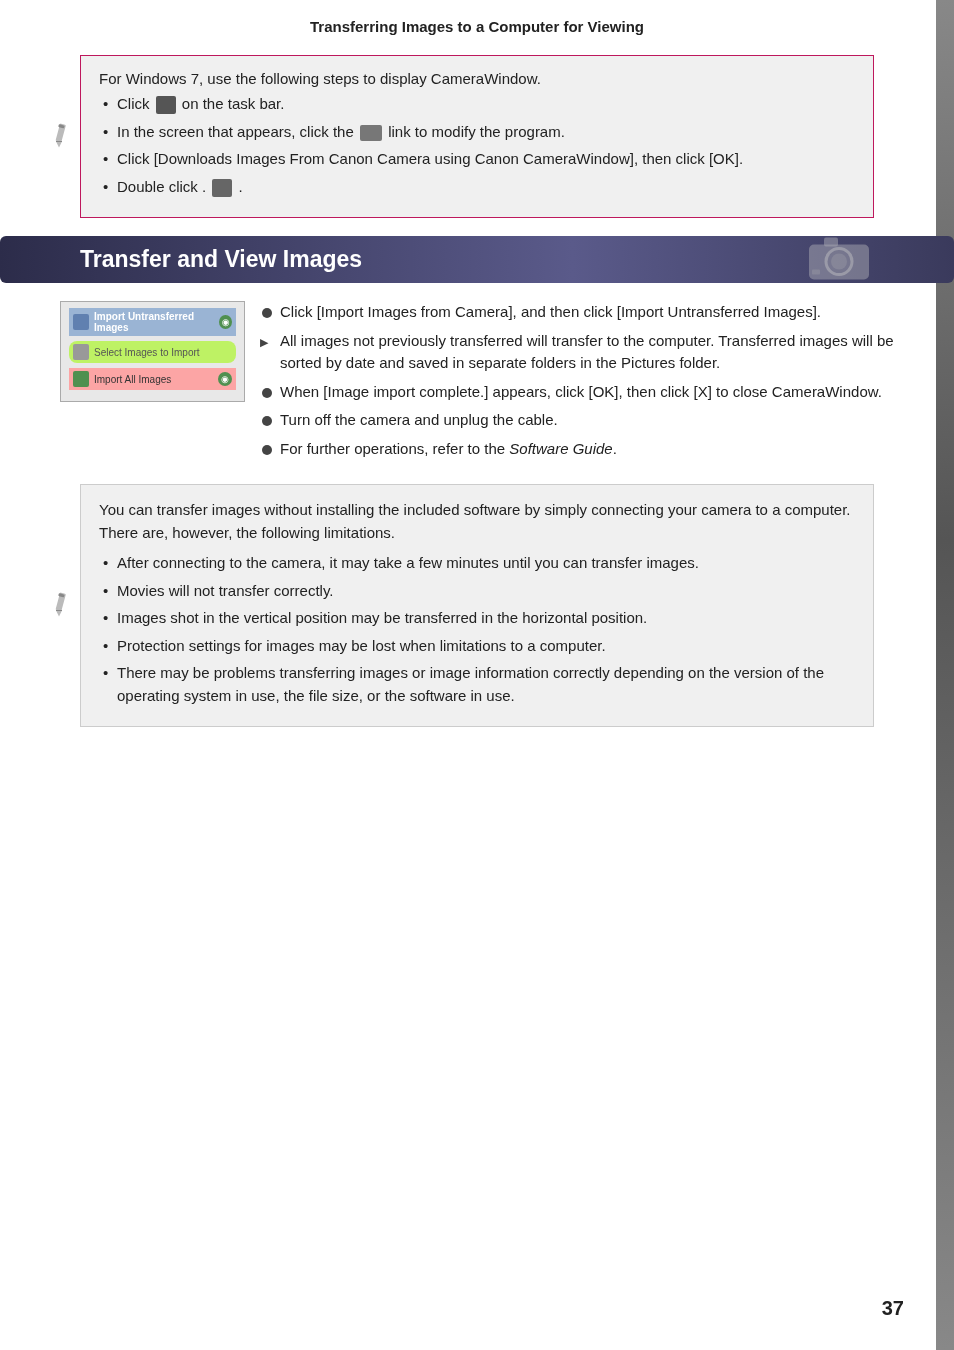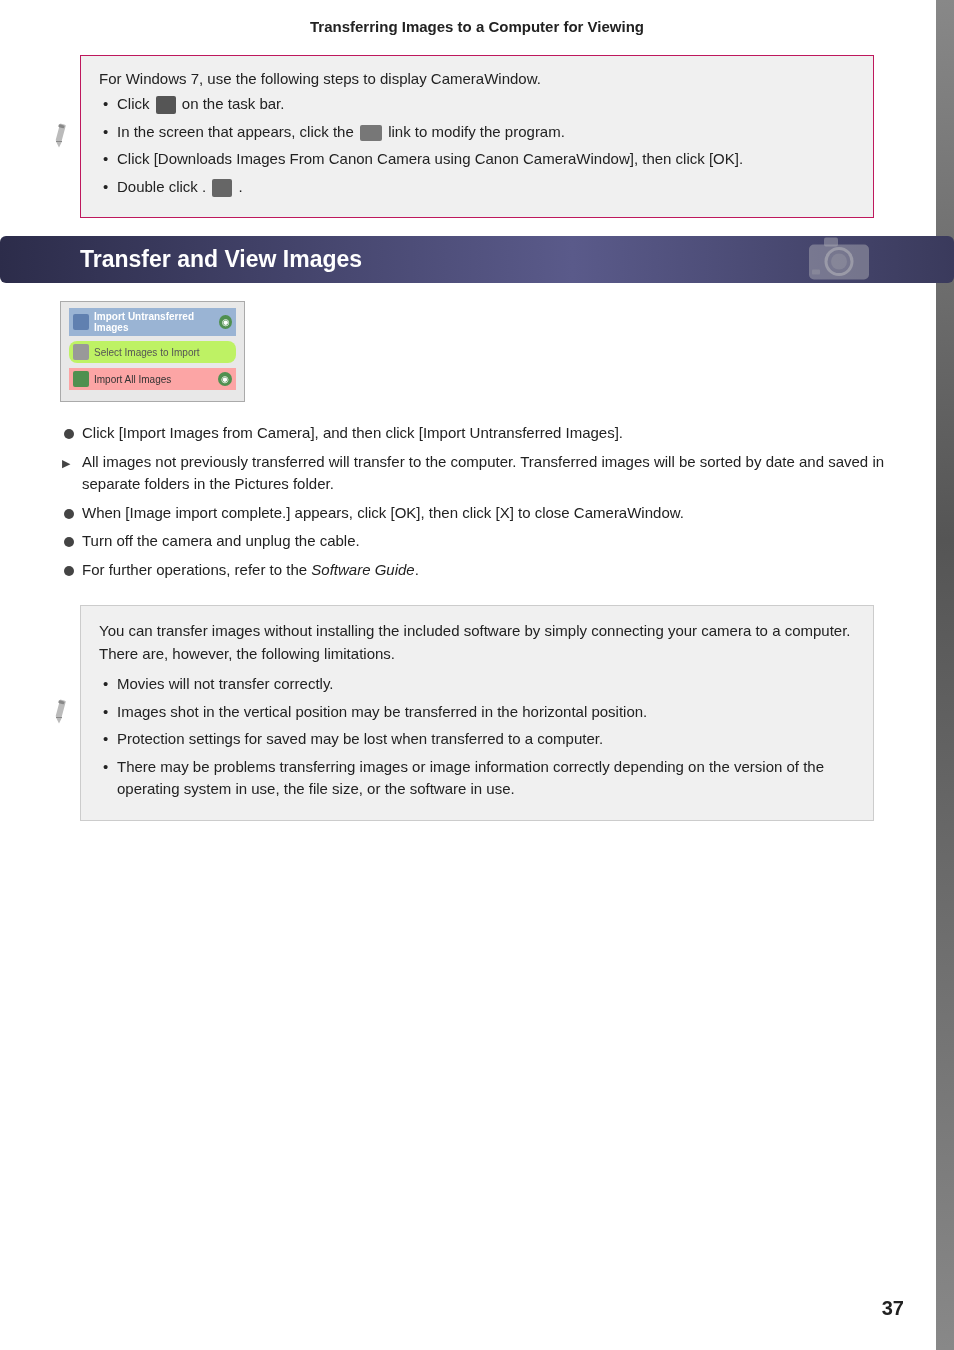--- a/index.html
+++ b/index.html
@@ -29,22 +29,21 @@
       right: 0;
       width: 18px;
       height: 100%;
       background: linear-gradient(to bottom, #888 0%, #555 40%, #888 100%);
     }
 
     
     .main-content {
       margin: 18px 60px 18px 60px;
       display: flex;
-      gap: 20px;
-      flex-direction: column;
+      gap: 13px;
     }
     .screenshot-box {
       min-width: 185px;
       max-width: 185px;
       border: 1px solid #aaa;
       background: #e8e8e8;
       padding: 6px 8px;
       font-size: 11px;
       color: #333;
       height: fit-content;
@@ -256,20 +255,21 @@
   <div style="position:absolute; left:-36px; top:50%; transform:translateY(-50%);">
     <svg width="28" height="28" viewBox="0 0 28 28">
       <rect x="12" y="2" width="6" height="18" rx="1" fill="#bbb" transform="rotate(15 14 14)"></rect>
       <polygon points="11,20 14,26 17,20" fill="#bbb"></polygon>
       <rect x="11" y="3" width="6" height="3" rx="1" fill="#888" transform="rotate(15 14 14)"></rect>
       <line x1="11" y1="20" x2="17" y2="20" stroke="#888" stroke-width="1"></line>
     </svg>
   </div>
   <p style="margin-bottom:8px; line-height:1.5;">You can transfer images without installing the included software by simply connecting your camera to a computer. There are, however, the following limitations.</p>
   <ul class="top-note-list">
+    <li>After connecting to the camera, it may take a few minutes until you can transfer images.</li>
     <li>Movies will not transfer correctly.</li>
     <li>Images shot in the vertical position may be transferred in the horizontal position.</li>
-    <li>Protection settings for saved may be lost when transferred to a computer.</li>
+    <li>Protection settings for images may be lost when limitations to a computer.</li>
     <li>There may be problems transferring images or image information correctly depending on the version of the operating system in use, the file size, or the software in use.</li>
   </ul>
 </div>
 
 <div class="page-number">37</div>
 
 </body></html>

